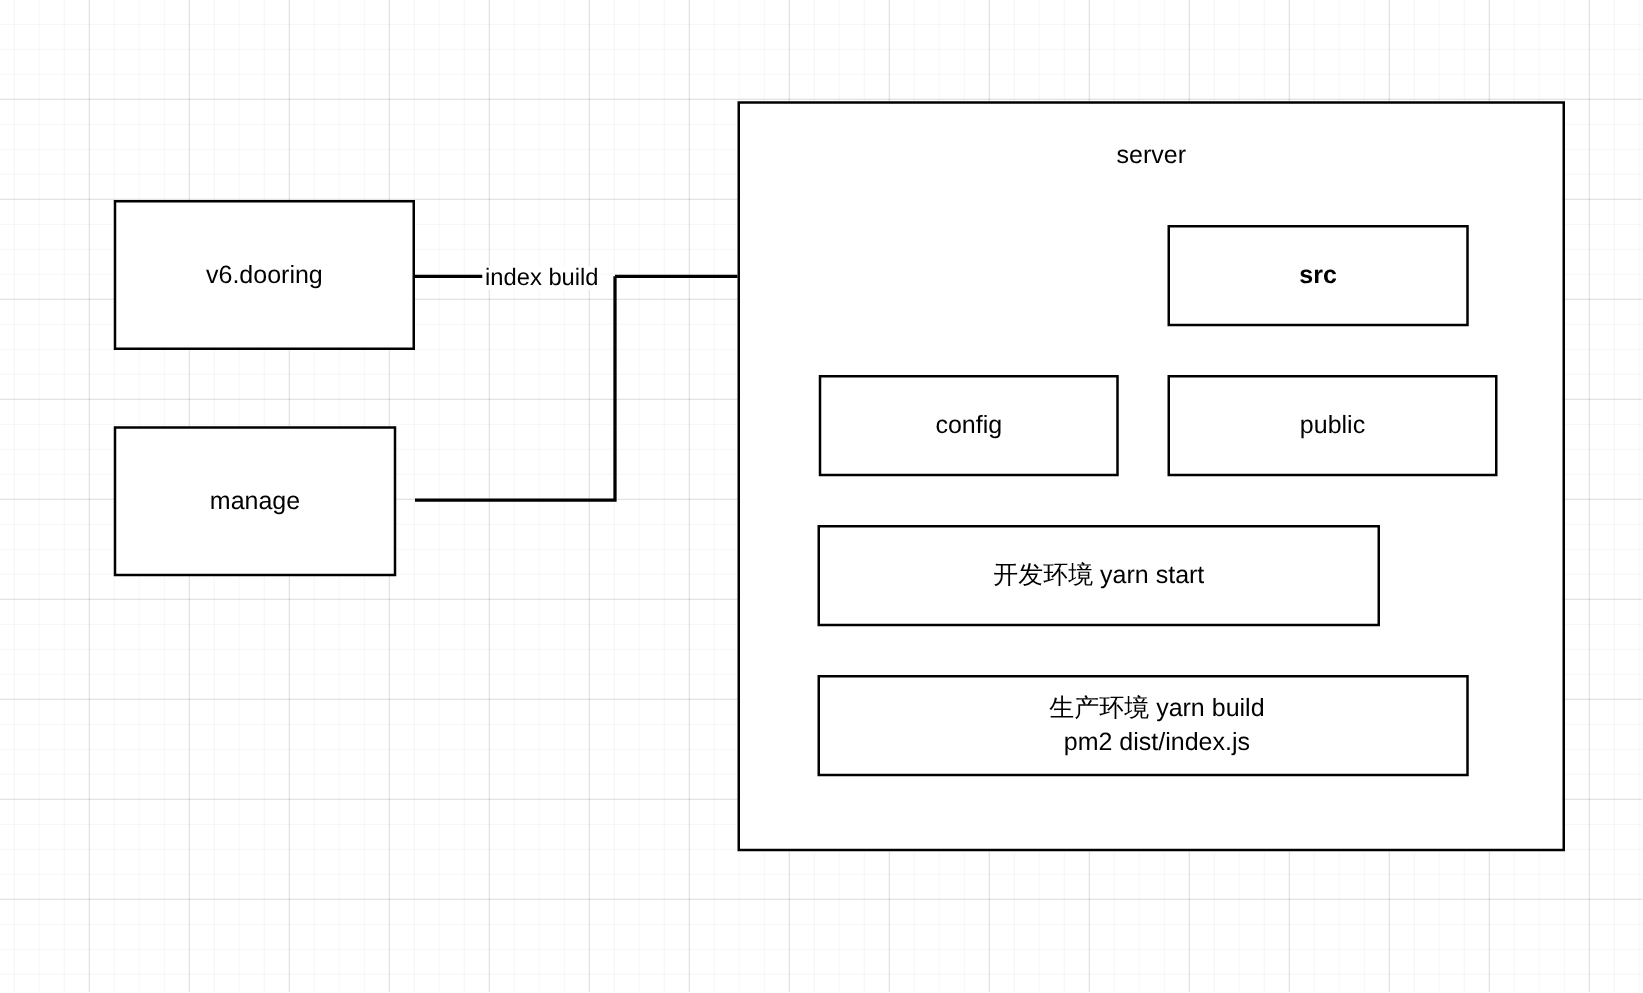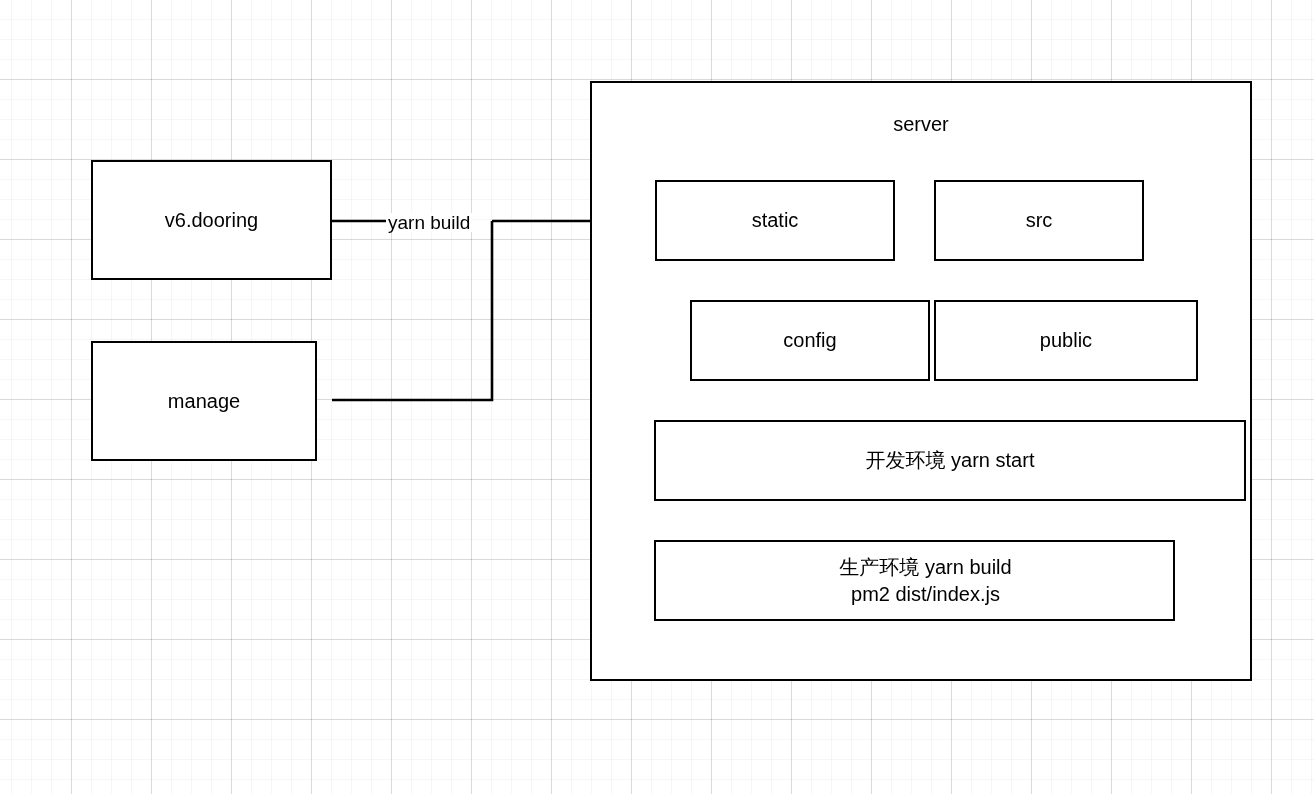--- a/index.html
+++ b/index.html
@@ -93,40 +93,37 @@
   </div>
 
   <div class="node" style="left:91px; top:160px; width:241px; height:120px;">
     <span>v6.dooring</span>
   </div>
 
   <div class="node" style="left:91px; top:341px; width:226px; height:120px;">
     <span>manage</span>
   </div>
 
-  <div class="node" style="left:655px; top:180px; width:240px; height:81px;">
-    <span>static</span>
-  </div>
 
-  <div class="node" style="left:934px; top:180px; width:210px; height:81px;">
+  <div class="node" style="left:934px; top:180px; width:241px; height:81px;font-weight:bold;">
     <span>src</span>
   </div>
 
-  <div class="node" style="left:655px; top:300px; width:240px; height:81px;margin-left:35px;">
+  <div class="node" style="left:655px; top:300px; width:240px; height:81px;">
     <span>config</span>
   </div>
 
   <div class="node" style="left:934px; top:300px; width:264px; height:81px;">
     <span>public</span>
   </div>
 
-  <div class="node" style="left:654px; top:420px; width:592px; height:81px;">
+  <div class="node" style="left:654px; top:420px; width:450px; height:81px;">
     <span>开发环境 yarn start</span>
   </div>
 
   <div class="node" style="left:654px; top:540px; width:521px; height:81px;padding-left:22px;">
     <span>生产环境 yarn build
 pm2 dist/index.js</span>
   </div>
 
-  <div class="edge-label" style="left:386px; top:213px;">yarn build</div>
+  <div class="edge-label" style="left:386px; top:213px;">index build</div>
 
 </div>
 
 </body></html>

